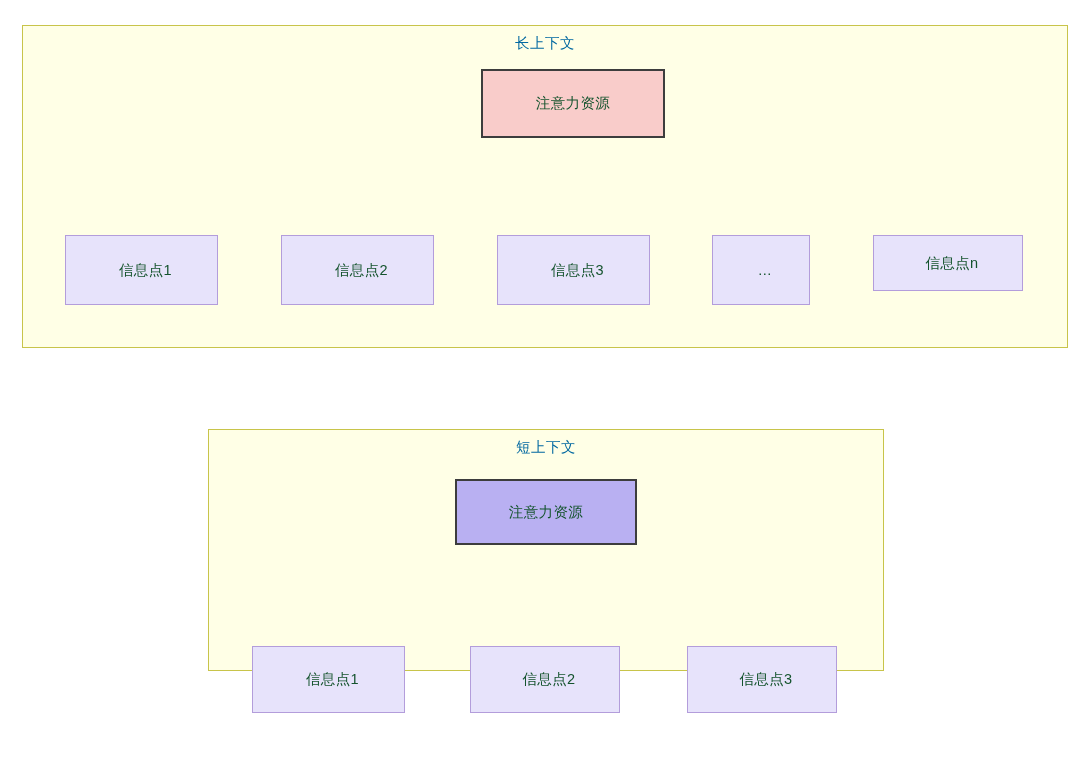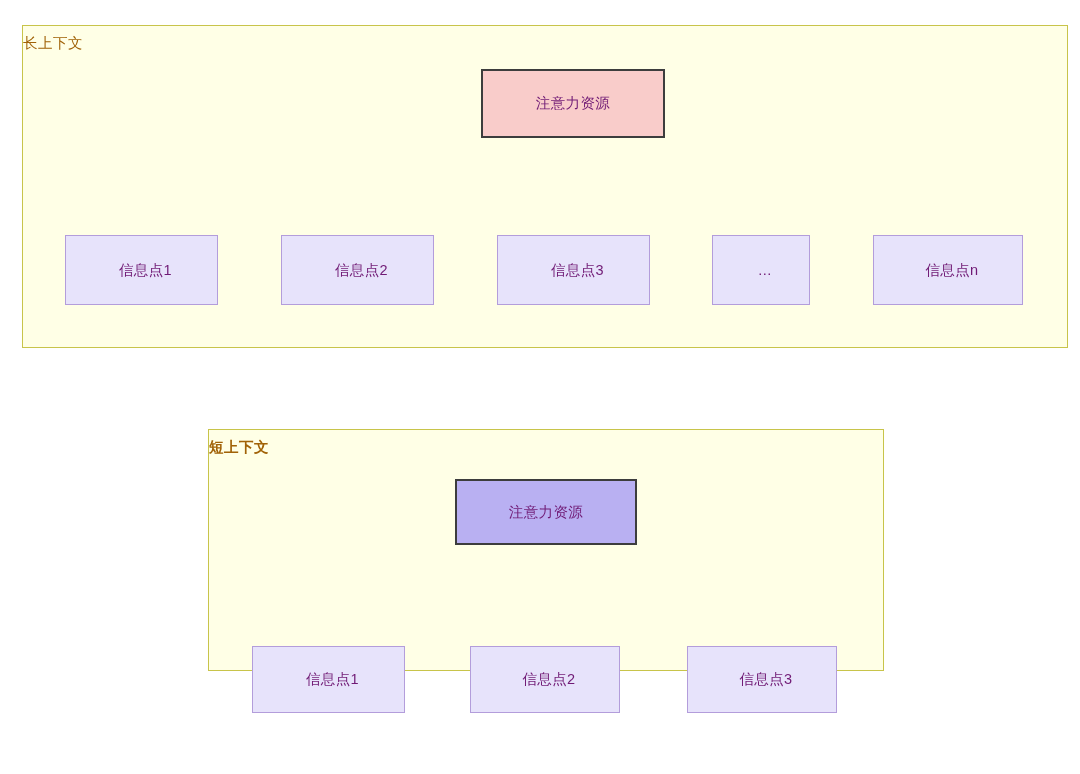--- a/index.html
+++ b/index.html
@@ -30,43 +30,42 @@
     left: 22px;
     top: 25px;
     width: 1046px;
     height: 323px;
   }
   #group-short {
     left: 208px;
     top: 429px;
     width: 676px;
     height: 242px;
-    font-weight: bold;
   }
   .group-title {
     position: absolute;
     left: 0;
     right: 0;
-    text-align: left;
+    text-align: center;
     font-size: 14.5px;
-    color: #a16207;
+    color: #0369a1;
     letter-spacing: 0.5px;
     white-space: nowrap;
   }
   #group-long .group-title { top: 8px; }
   #group-short .group-title { top: 8px; }
 
   .node {
     position: absolute;
     box-sizing: border-box;
     display: flex;
     align-items: center;
     justify-content: center;
     font-size: 14.5px;
-    color: #701a75;
+    color: #14532d;
     letter-spacing: 0.4px;
     white-space: nowrap;
   }
   .node-attention-red {
     background: #f9ccca;
     border: 2px solid #3d3d3d;
   }
   .node-attention-purple {
     background: #b9b0f2;
     border: 2px solid #3d3d3d;
@@ -76,21 +75,21 @@
     border: 1.3px solid #b39ddb;
     padding-left: 8px;
   }
 
   
   #node-long-attention { left: 481px; top: 69px; width: 184px; height: 69px; }
   #node-long-info-1 { left: 65px;  top: 235px; width: 153px; height: 70px; }
   #node-long-info-2 { left: 281px; top: 235px; width: 153px; height: 70px; }
   #node-long-info-3 { left: 497px; top: 235px; width: 153px; height: 70px; }
   #node-long-info-4 { left: 712px; top: 235px; width: 98px;  height: 70px; }
-  #node-long-info-5 { left: 873px; top: 235px; width: 150px; height: 70px; }
+  #node-long-info-5 { left: 873px; top: 235px; width: 150px; height: 56px; }
 
   
   #node-short-attention { left: 455px; top: 479px; width: 182px; height: 66px; }
   #node-short-info-1 { left: 252px; top: 646px; width: 153px; height: 67px; }
   #node-short-info-2 { left: 470px; top: 646px; width: 150px; height: 67px; }
   #node-short-info-3 { left: 687px; top: 646px; width: 150px; height: 67px; }
 
   .edge-path {
     fill: none;
     stroke: #2b2b2b;

